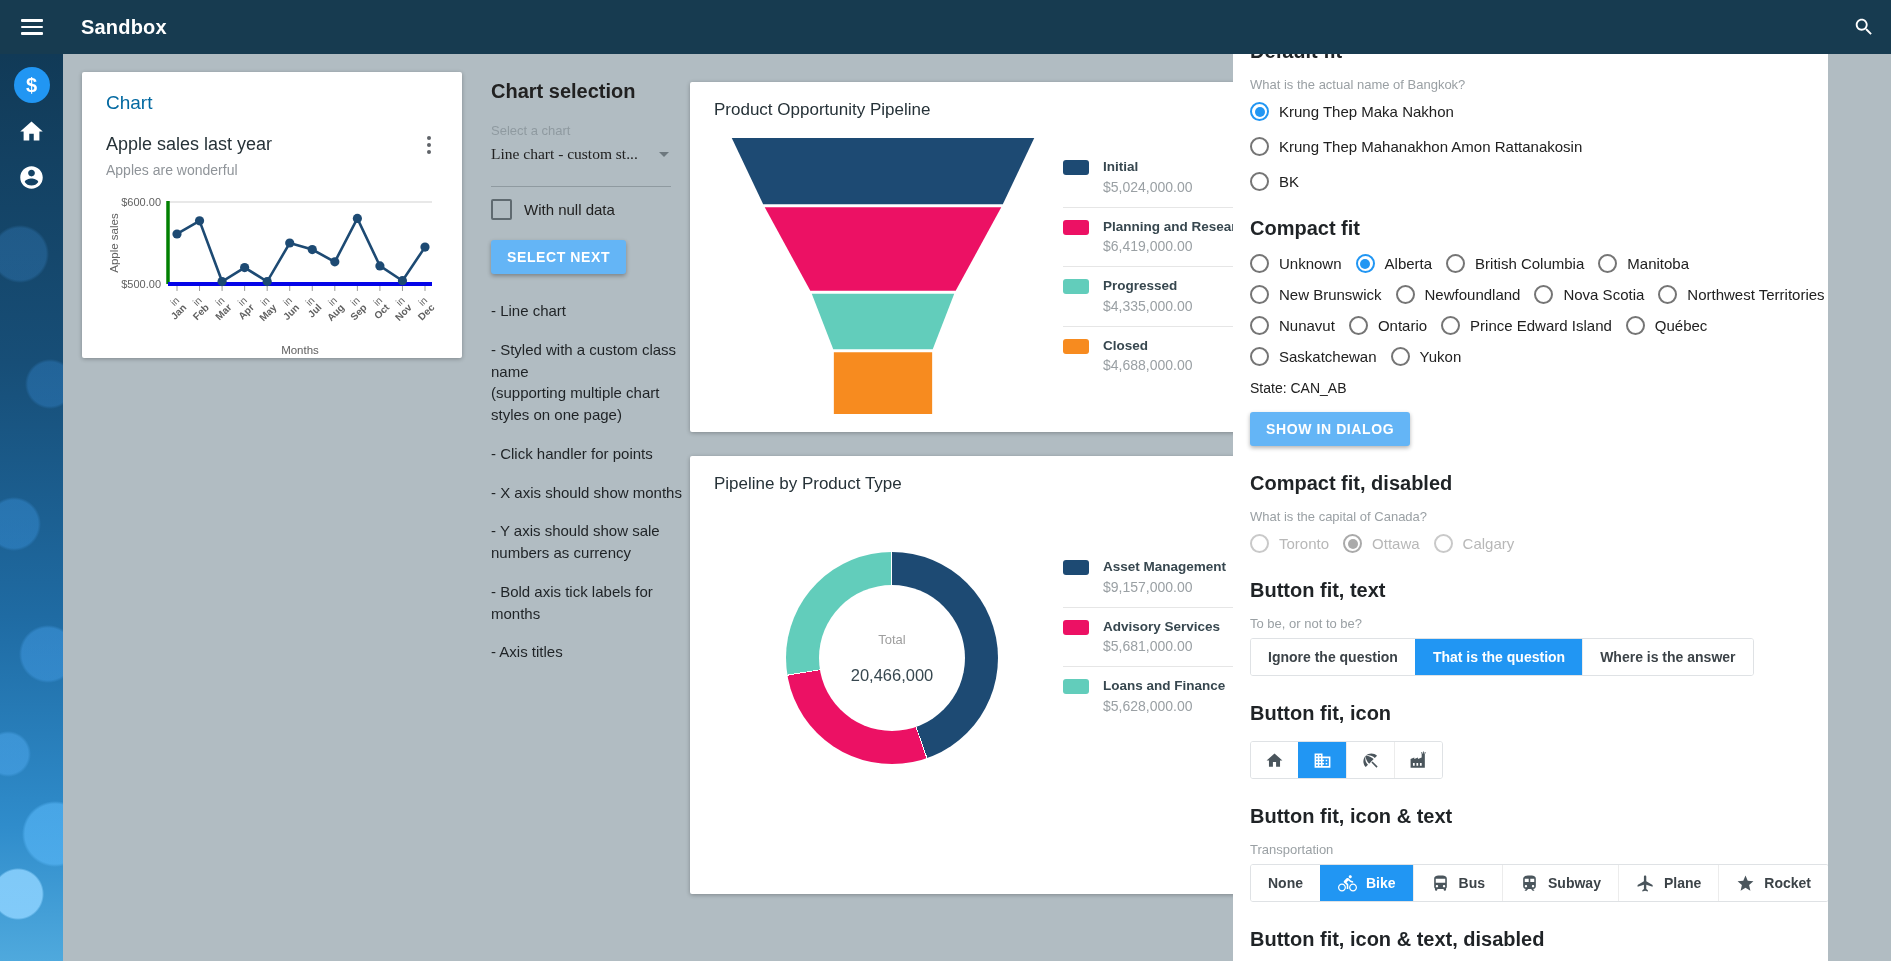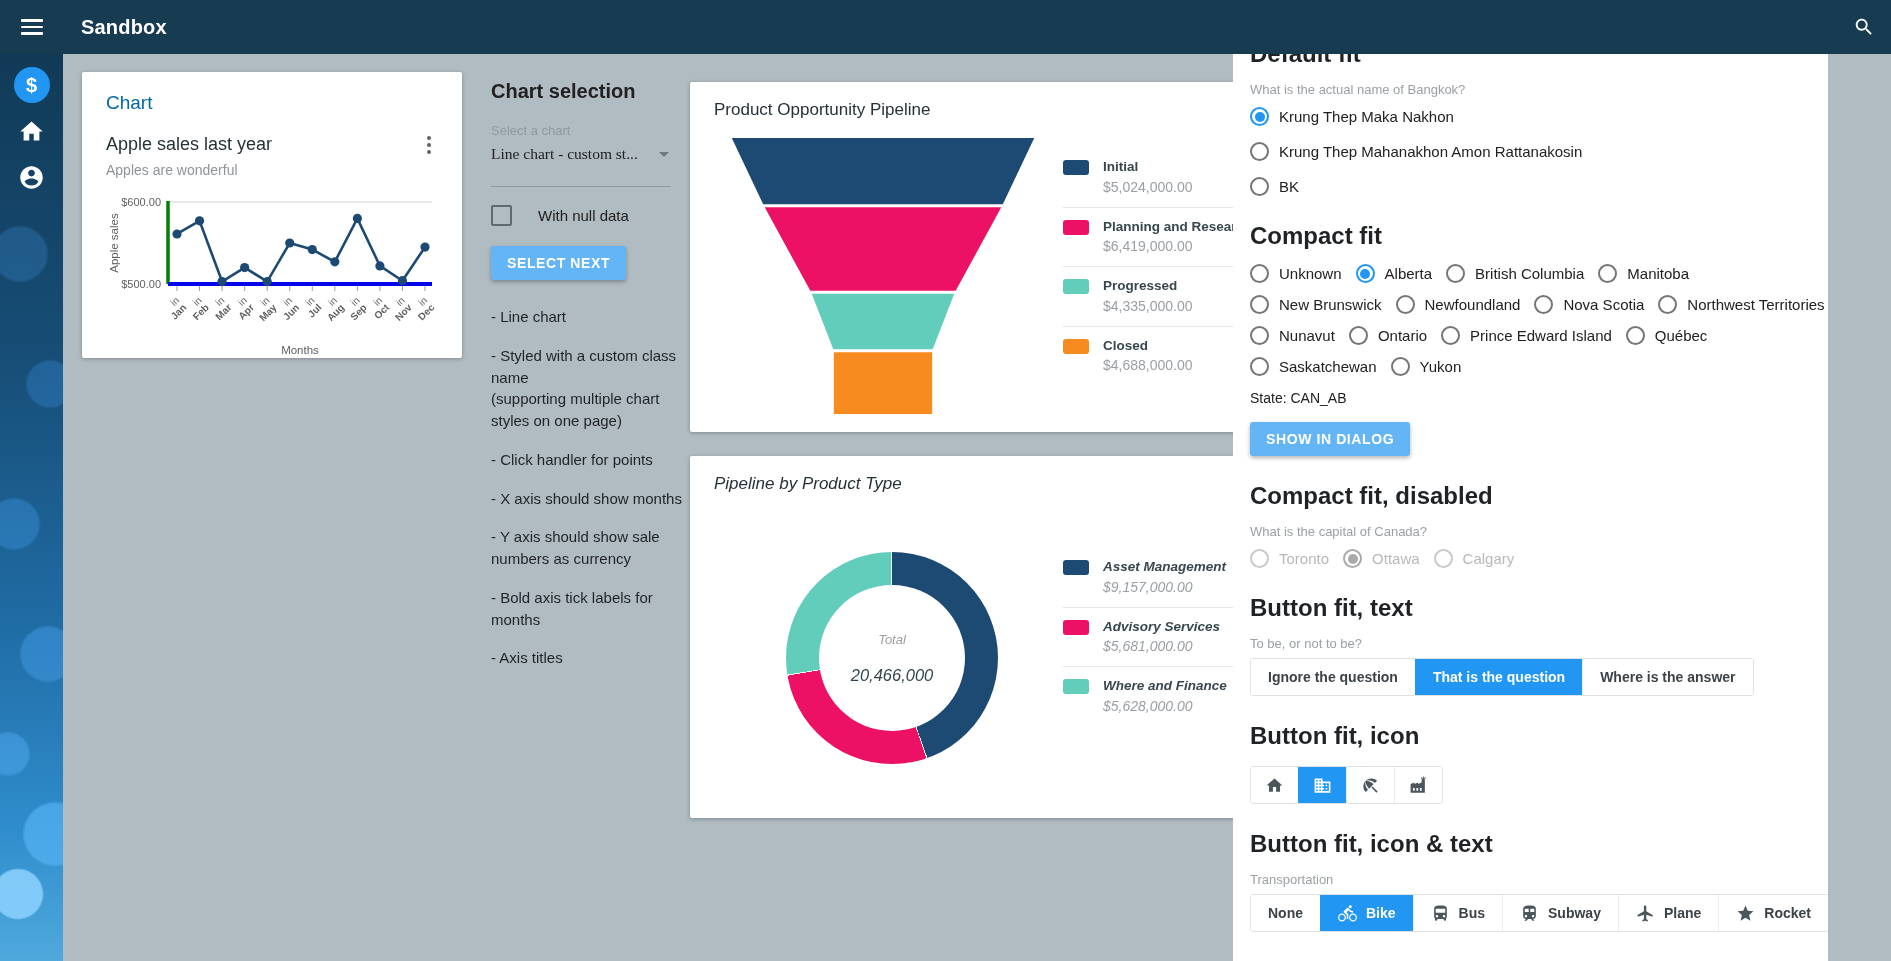--- a/index.html
+++ b/index.html
@@ -50,31 +50,31 @@
   #line-chart{margin-top:8px;}
   
   .selection-panel{position:absolute;left:428px;top:26px;width:200px;}
   .sel-title{font-size:20px;font-weight:bold;color:#212121;}
   .sel-label{font-size:13px;color:#8f9aa0;margin-top:20px;}
   .select-box{display:flex;align-items:center;justify-content:space-between;
     border-bottom:1px solid #8f9aa0;padding:5px 2px 23px 0;width:178px;cursor:pointer;margin-top:2px;font-family:Liberation Serif, serif;}
   .select-value{font-size:15.5px;color:#212121;}
   .caret{width:0;height:0;border-left:5px solid transparent;border-right:5px solid transparent;
     border-top:5.5px solid #6d787e;}
-  .check-row{display:flex;align-items:center;gap:26px;margin-top:18px;cursor:pointer;}
+  .check-row{display:flex;align-items:center;gap:12px;margin-top:12px;cursor:pointer;}
   .checkbox{width:17px;height:17px;border:2px solid #5f6a70;border-radius:2px;background:transparent;}
   .check-label{font-size:15px;color:#212121;}
   .flat-btn{display:inline-block;margin-top:20px;background:#64b5f6;color:#fff;border:none;
     border-radius:3px;font-family:inherit;font-size:14px;font-weight:bold;letter-spacing:.6px;
     padding:9px 16px;cursor:pointer;box-shadow:0 2px 4px rgba(0,0,0,.3);}
   .notes{margin-top:26px;}
   .note{font-size:15px;color:#1f2326;line-height:1.45;margin-bottom:17px;white-space:pre-line;}
   
   .funnel-card{left:627px;top:28px;width:583px;height:350px;}
-  .donut-card{left:627px;top:402px;width:583px;height:362px;font-style:italic;}
+  .donut-card{left:627px;top:402px;width:583px;height:438px;}
   .big-card-head{display:flex;align-items:flex-start;justify-content:space-between;padding:18px 20px 0 24px;}
   .big-card-title{font-size:17px;font-weight:500;color:#263238;}
   #funnel-chart{position:absolute;left:28px;top:56px;}
   .legend{position:absolute;right:20px;width:190px;list-style:none;margin:0;padding:0;}
   .funnel-card .legend{top:66px;}
   .donut-card .legend{top:92px;}
   .legend li{padding:11px 0 12px;}
   .legend li + li{border-top:1px solid #e6e6e6;}
   .lg-row{display:flex;}
   .lg-swatch{width:26px;height:15px;border-radius:3px;flex:none;margin-top:1px;}
@@ -83,21 +83,21 @@
   .lg-value{font-size:14px;color:#9aa0a4;margin-top:4px;}
   .donut-wrap{position:absolute;left:96px;top:96px;width:212px;height:212px;}
   .donut-ring{width:212px;height:212px;border-radius:50%;}
   .donut-hole{position:absolute;left:33px;top:33px;width:146px;height:146px;border-radius:50%;
     background:#fff;display:flex;flex-direction:column;align-items:center;justify-content:center;}
   .donut-total-label{font-size:13px;color:#9e9e9e;}
   .donut-total-value{font-size:16.5px;color:#37474f;margin-top:19px;}
   
   .right-panel{position:absolute;left:1233px;top:0;bottom:0;width:595px;background:#fff;
     padding:30px 18px 0 17px;box-sizing:border-box;overflow:hidden;}
-  .pane-h{font-size:24px;font-weight:bold;color:#1f2326;margin:26px 0 14px;}
+  .pane-h{font-size:20px;font-weight:bold;color:#1f2326;margin:26px 0 14px;}
   .pane-h.first{margin-top:10px;}
   .q{font-size:13px;color:#9aa0a4;margin:0 0 10px;}
   .radio-row{display:flex;align-items:center;margin-bottom:12px;white-space:nowrap;}
   .vertical .radio-row{margin-bottom:16px;}
   .radio-item{display:inline-flex;align-items:center;gap:10px;margin-right:14px;cursor:pointer;}
   .rb{width:19px;height:19px;border:2px solid #757575;border-radius:50%;box-sizing:border-box;
     position:relative;flex:none;}
   .radio-item.sel .rb{border-color:#2196f3;}
   .radio-item.sel .rb::after{content:'';position:absolute;inset:2.5px;border-radius:50%;background:#2196f3;}
   .radio-item .rl{font-size:15px;color:#212121;}
@@ -326,21 +326,21 @@
         <span class="lg-texts">
           <div class="lg-name">Advisory Services</div>
           <div class="lg-value">$5,681,000.00</div>
         </span>
           </div>
         </li>
         <li>
           <div class="lg-row">
         <span class="lg-swatch" style="background:#62cdbb"></span>
         <span class="lg-texts">
-          <div class="lg-name">Where and Finance</div>
+          <div class="lg-name">Loans and Finance</div>
           <div class="lg-value">$5,628,000.00</div>
         </span>
           </div>
         </li>
       </ul>
   </section>
 </div>
 
 <aside class="right-panel">
   <h2 class="pane-h first">Default fit</h2>

